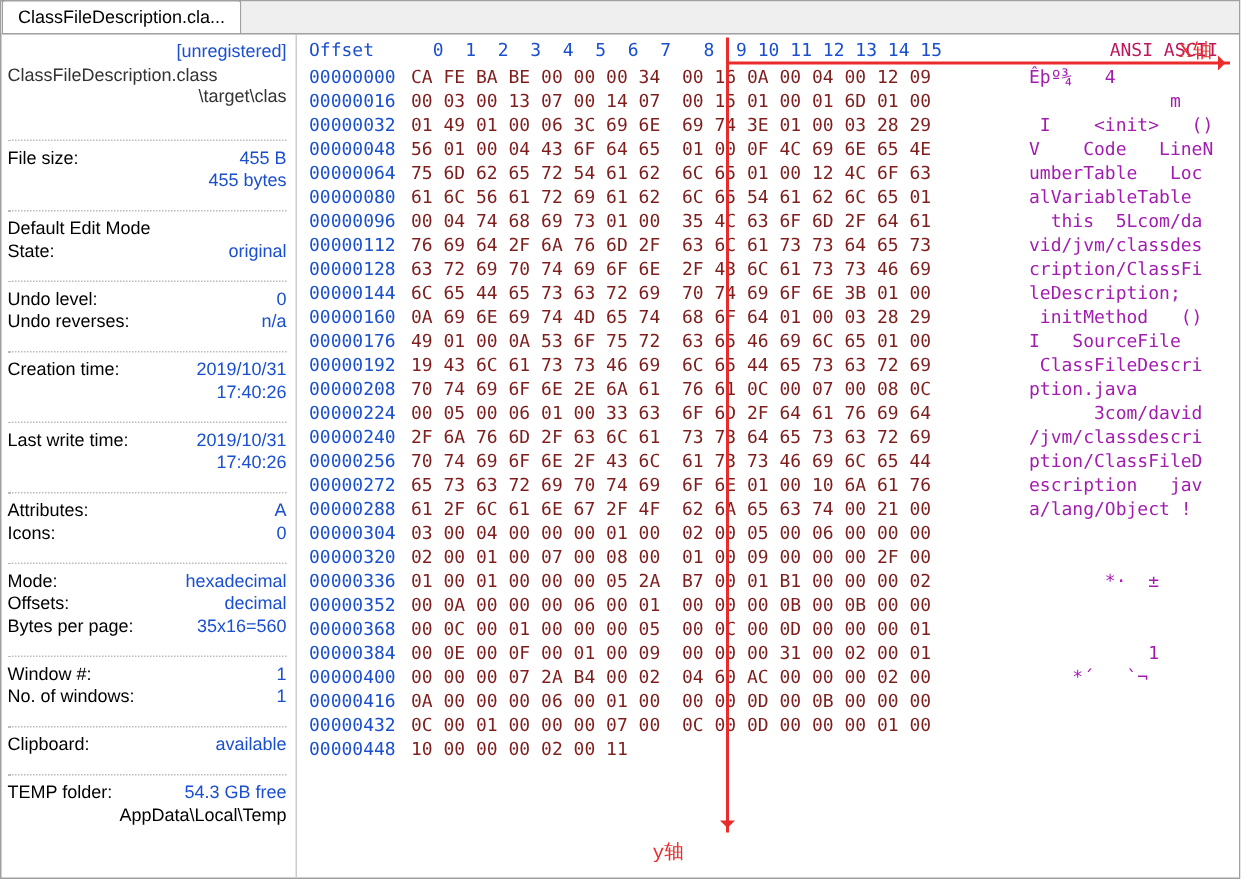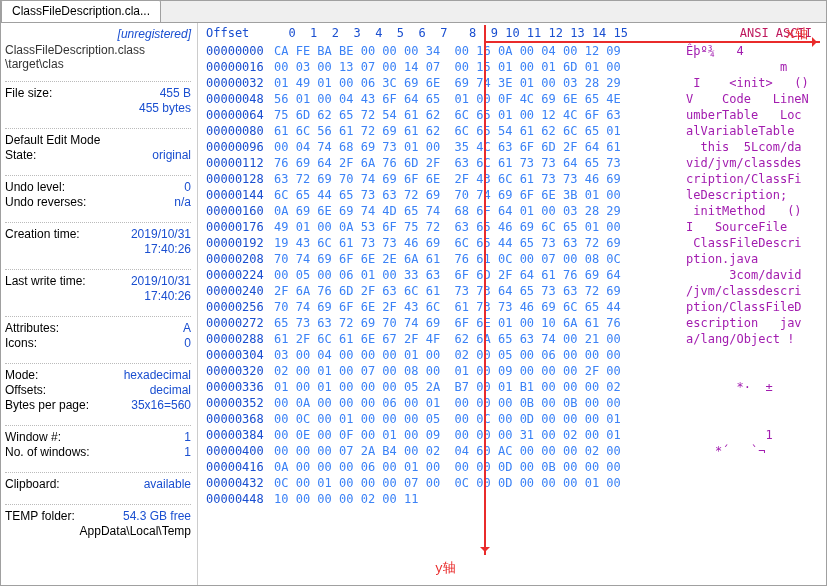--- a/index.html
+++ b/index.html
@@ -3,36 +3,36 @@
 <meta charset="utf-8">
 <style>
   *{box-sizing:border-box;margin:0;padding:0}
   body{font-family:"Segoe UI",Tahoma,Arial,sans-serif;font-size:12px;color:#000;background:#fff;width:827px;height:586px;overflow:hidden}
   .win{border:1px solid #a0a0a0;height:586px;display:flex;flex-direction:column}
   .tabbar{height:22px;background:#efefef;border-bottom:1px solid #a0a0a0;display:flex;align-items:flex-end}
   .tab{height:22px;line-height:20px;padding:0 10px;background:#fff;border:1px solid #a0a0a0;border-bottom:none;border-top-left-radius:2px;border-top-right-radius:2px;margin-left:0}
   .body{flex:1;display:flex;overflow:hidden}
   
   .side{width:197px;border-right:1px solid #ccc;padding:4px 6px 4px 4px;display:flex;flex-direction:column;font-size:12px}
-  .reg{text-align:right;color:#1a4fd0;font-style:italic;margin-bottom:2px}
-  .path{color:#333;font-size:12px;line-height:14px;word-break:break-all;margin-bottom:6px}
+  .reg{text-align:right;color:#1a4fd0;margin-bottom:2px}
+  .path{color:#333;font-size:12px;line-height:14px;word-break:break-all;margin-bottom:18px}
   .block{margin-bottom:8px}
   .row{display:flex;justify-content:space-between;line-height:15px}
   .row .k{color:#000}
   .row .v{color:#1a4fd0;text-align:right}
   .hr{border-top:1px dotted #bbb;margin:4px 0}
   
   .hex{flex:1;position:relative;overflow:hidden;font-family:Consolas,Menlo,monospace;font-size:12px}
   .hextable{display:grid;grid-template-columns:76px 406px 1fr;line-height:16px}
   .hdr{color:#1a4fd0;padding:2px 0}
   .hdr.off{padding-left:8px}
   .hdr.cols{white-space:pre}
   .hdr.asc{color:#be185d;text-align:right;padding-right:14px}
   .off{color:#1a4fd0;padding-left:8px}
-  .bytes{white-space:pre;color:#3b82f6}
+  .bytes{white-space:pre;color:#7f1d1d}
   .asc{white-space:pre;color:#a21caf;padding-left:6px}
   .redv{position:absolute;left:286px;top:2px;bottom:30px;width:2px;background:#e92b2b}
   .redh{position:absolute;left:286px;right:6px;top:18px;height:2px;background:#e92b2b}
   .redh:after{content:"";position:absolute;right:-2px;top:-4px;border:5px solid transparent;border-left-color:#e92b2b}
   .redv:after{content:"";position:absolute;left:-4px;bottom:-2px;border:5px solid transparent;border-top-color:#e92b2b}
   .xlabel{position:absolute;right:18px;top:2px;color:#e92b2b;font-family:SimSun,serif;font-size:13px}
   .ylabel{position:absolute;left:237px;bottom:8px;color:#e92b2b;font-family:Liberation Mono, monospace;font-size:13px}
 </style>
 </head>
 <body>
@@ -40,21 +40,21 @@
 <div class="win">
   <div class="tabbar">
     <div class="tab"><span>ClassFileDescription.cla...</span></div>
   </div>
   <div class="body">
 
     <div class="side">
       <div class="reg">[unregistered]</div>
       <div class="path">
         <div>ClassFileDescription.class</div>
-        <div style="">                \target\clas</div>
+        <div style="text-align:right">                \target\clas</div>
       </div>
       <div class="hr"></div>
       <div class="block">
         <div class="row">
             <span class="k">File size:</span>
             <span class="v">455 B</span>
           </div>
         <div class="row">
             <span></span>
             <span class="v">455 bytes</span>

